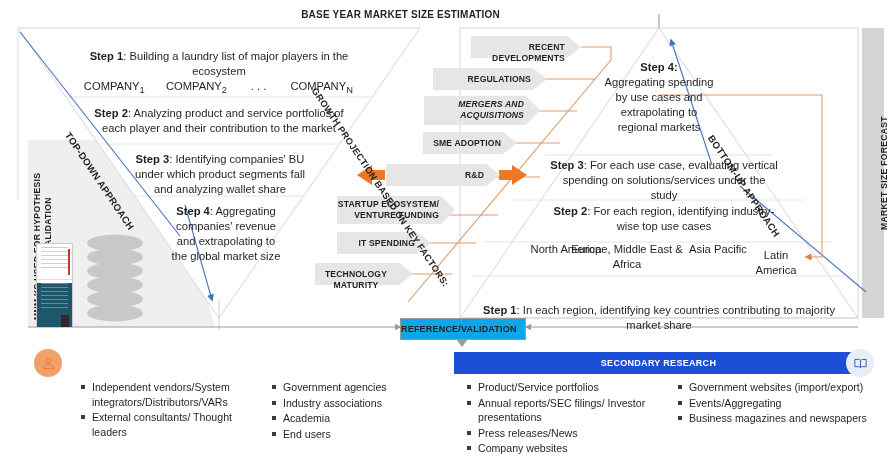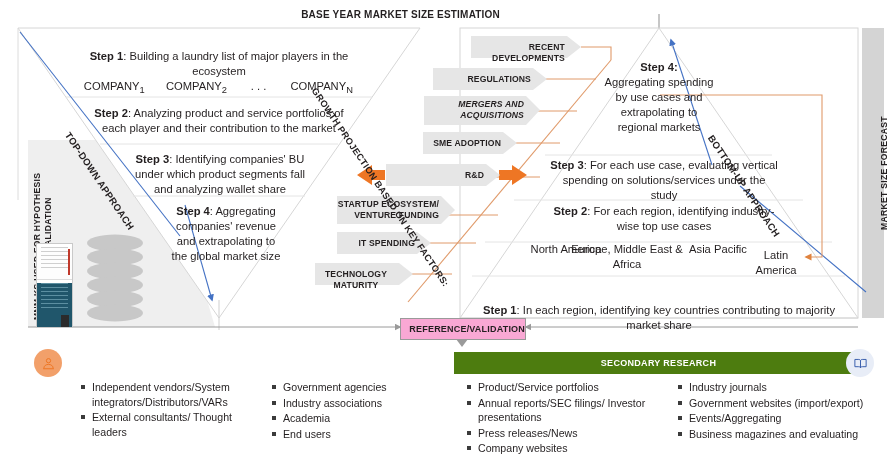--- a/index.html
+++ b/index.html
@@ -59,32 +59,32 @@
     font-size:9.6px;
     font-weight:bold;
     letter-spacing:.3px;
     color:#231f20;
     white-space:nowrap;
     transform-origin:0 0;
   }
   
   #refbox{
     left:400px;top:318px;width:124px;height:20px;
-    border:1px solid #9a9a9a;background:#f9a8d4;
-    display:flex;align-items:center;justify-content:flex-end;
+    border:1px solid #9a9a9a;background:#0ea5e9;
+    display:flex;align-items:center;justify-content:flex-start;
     font-size:9px;font-weight:bold;letter-spacing:.2px;
   }
   
   .bar{
     position:absolute;top:352px;height:22px;
     display:flex;align-items:center;justify-content:center;
     color:#ffffff;font-size:9px;font-weight:bold;letter-spacing:.3px;
   }
   #bar-primary{left:33px;width:421px;background:#ee7624;border-radius:11px 0 0 11px;}
-  #bar-secondary{left:454px;width:409px;background:#4d7c0f;border-radius:0 11px 11px 0;}
+  #bar-secondary{left:454px;width:409px;background:#1d4ed8;border-radius:0 11px 11px 0;}
   .barIcon{
     position:absolute;top:349px;width:28px;height:28px;border-radius:50%;
     display:flex;align-items:center;justify-content:center;
   }
   #icon-primary{left:34px;background:#f2a06a;}
   #icon-secondary{left:846px;background:#e8edf7;}
   
   .bullets{
     position:absolute;
     font-size:10.6px;
@@ -349,20 +349,19 @@
   <div class="bullets" style="left:467px;top:380px;width:180px;">
     <ul>
       <li>Product/Service portfolios</li>
       <li>Annual reports/SEC filings/ Investor presentations</li>
       <li>Press releases/News</li>
       <li>Company websites</li>
     </ul>
   </div>
   <div class="bullets" style="left:678px;top:380px;width:210px;">
     <ul>
-      <li>Industry journals</li>
       <li>Government websites (import/export)</li>
       <li>Events/Aggregating</li>
-      <li>Business magazines and evaluating</li>
+      <li>Business magazines and newspapers</li>
     </ul>
   </div>
 
 </div>
 
 </body></html>

